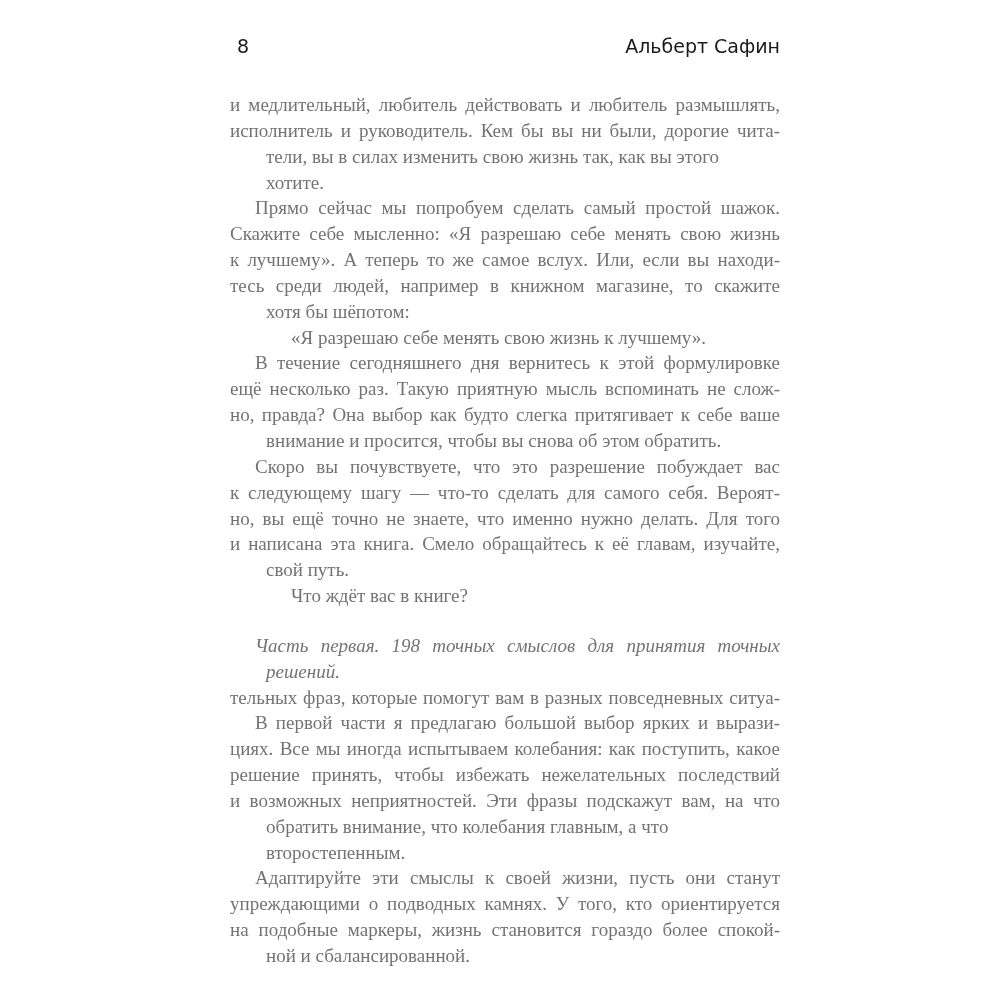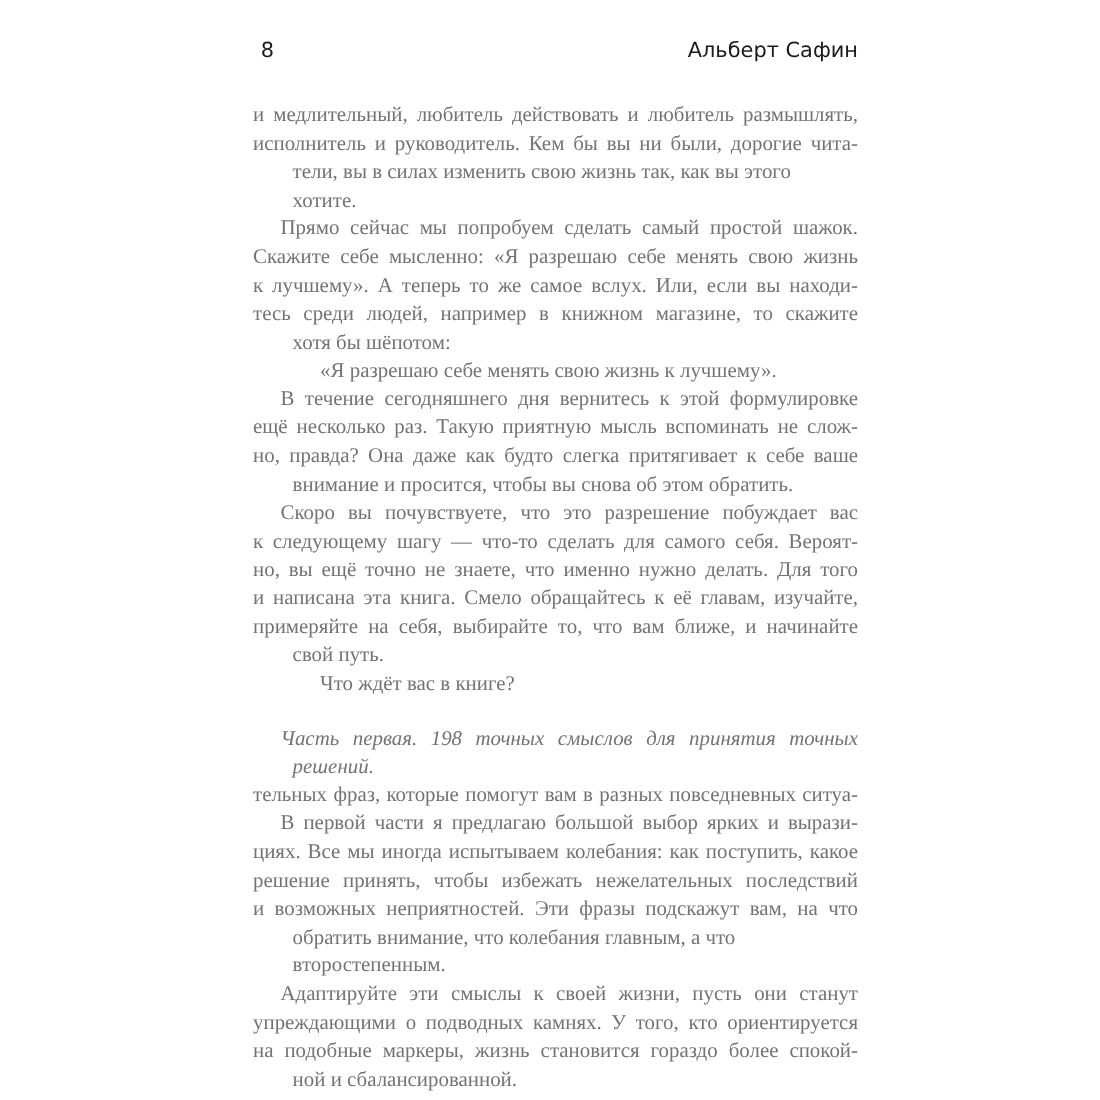--- a/index.html
+++ b/index.html
@@ -83,29 +83,28 @@
         <div class="line">к лучшему». А теперь то же самое вслух. Или, если вы находи-</div>
         <div class="line">тесь среди людей, например в книжном магазине, то скажите</div>
         <div class="line last">хотя бы шёпотом:</div>
       </div>
       <div class="para indent">
         <div class="line first last">«Я разрешаю себе менять свою жизнь к лучшему».</div>
       </div>
       <div class="para indent">
         <div class="line first">В течение сегодняшнего дня вернитесь к этой формулировке</div>
         <div class="line">ещё несколько раз. Такую приятную мысль вспоминать не слож-</div>
-        <div class="line">но, правда? Она даже как будто слегка притягивает к себе ваше</div>
+        <div class="line">но, правда? Она выбор как будто слегка притягивает к себе ваше</div>
         <div class="line last">внимание и просится, чтобы вы снова об этом обратить.</div>
       </div>
       <div class="para indent">
         <div class="line first">Скоро вы почувствуете, что это разрешение побуждает вас</div>
         <div class="line">к следующему шагу — что-то сделать для самого себя. Вероят-</div>
         <div class="line">но, вы ещё точно не знаете, что именно нужно делать. Для того</div>
         <div class="line">и написана эта книга. Смело обращайтесь к её главам, изучайте,</div>
-        <div class="line">примеряйте на себя, выбирайте то, что вам ближе, и начинайте</div>
         <div class="line last">свой путь.</div>
       </div>
       <div class="para indent">
         <div class="line first last">Что ждёт вас в книге?</div>
       </div>
       <div class="para italic indent section-gap">
         <div class="line first">Часть первая. 198 точных смыслов для принятия точных</div>
         <div class="line last">решений.</div>
       </div>
       <div class="para indent">

